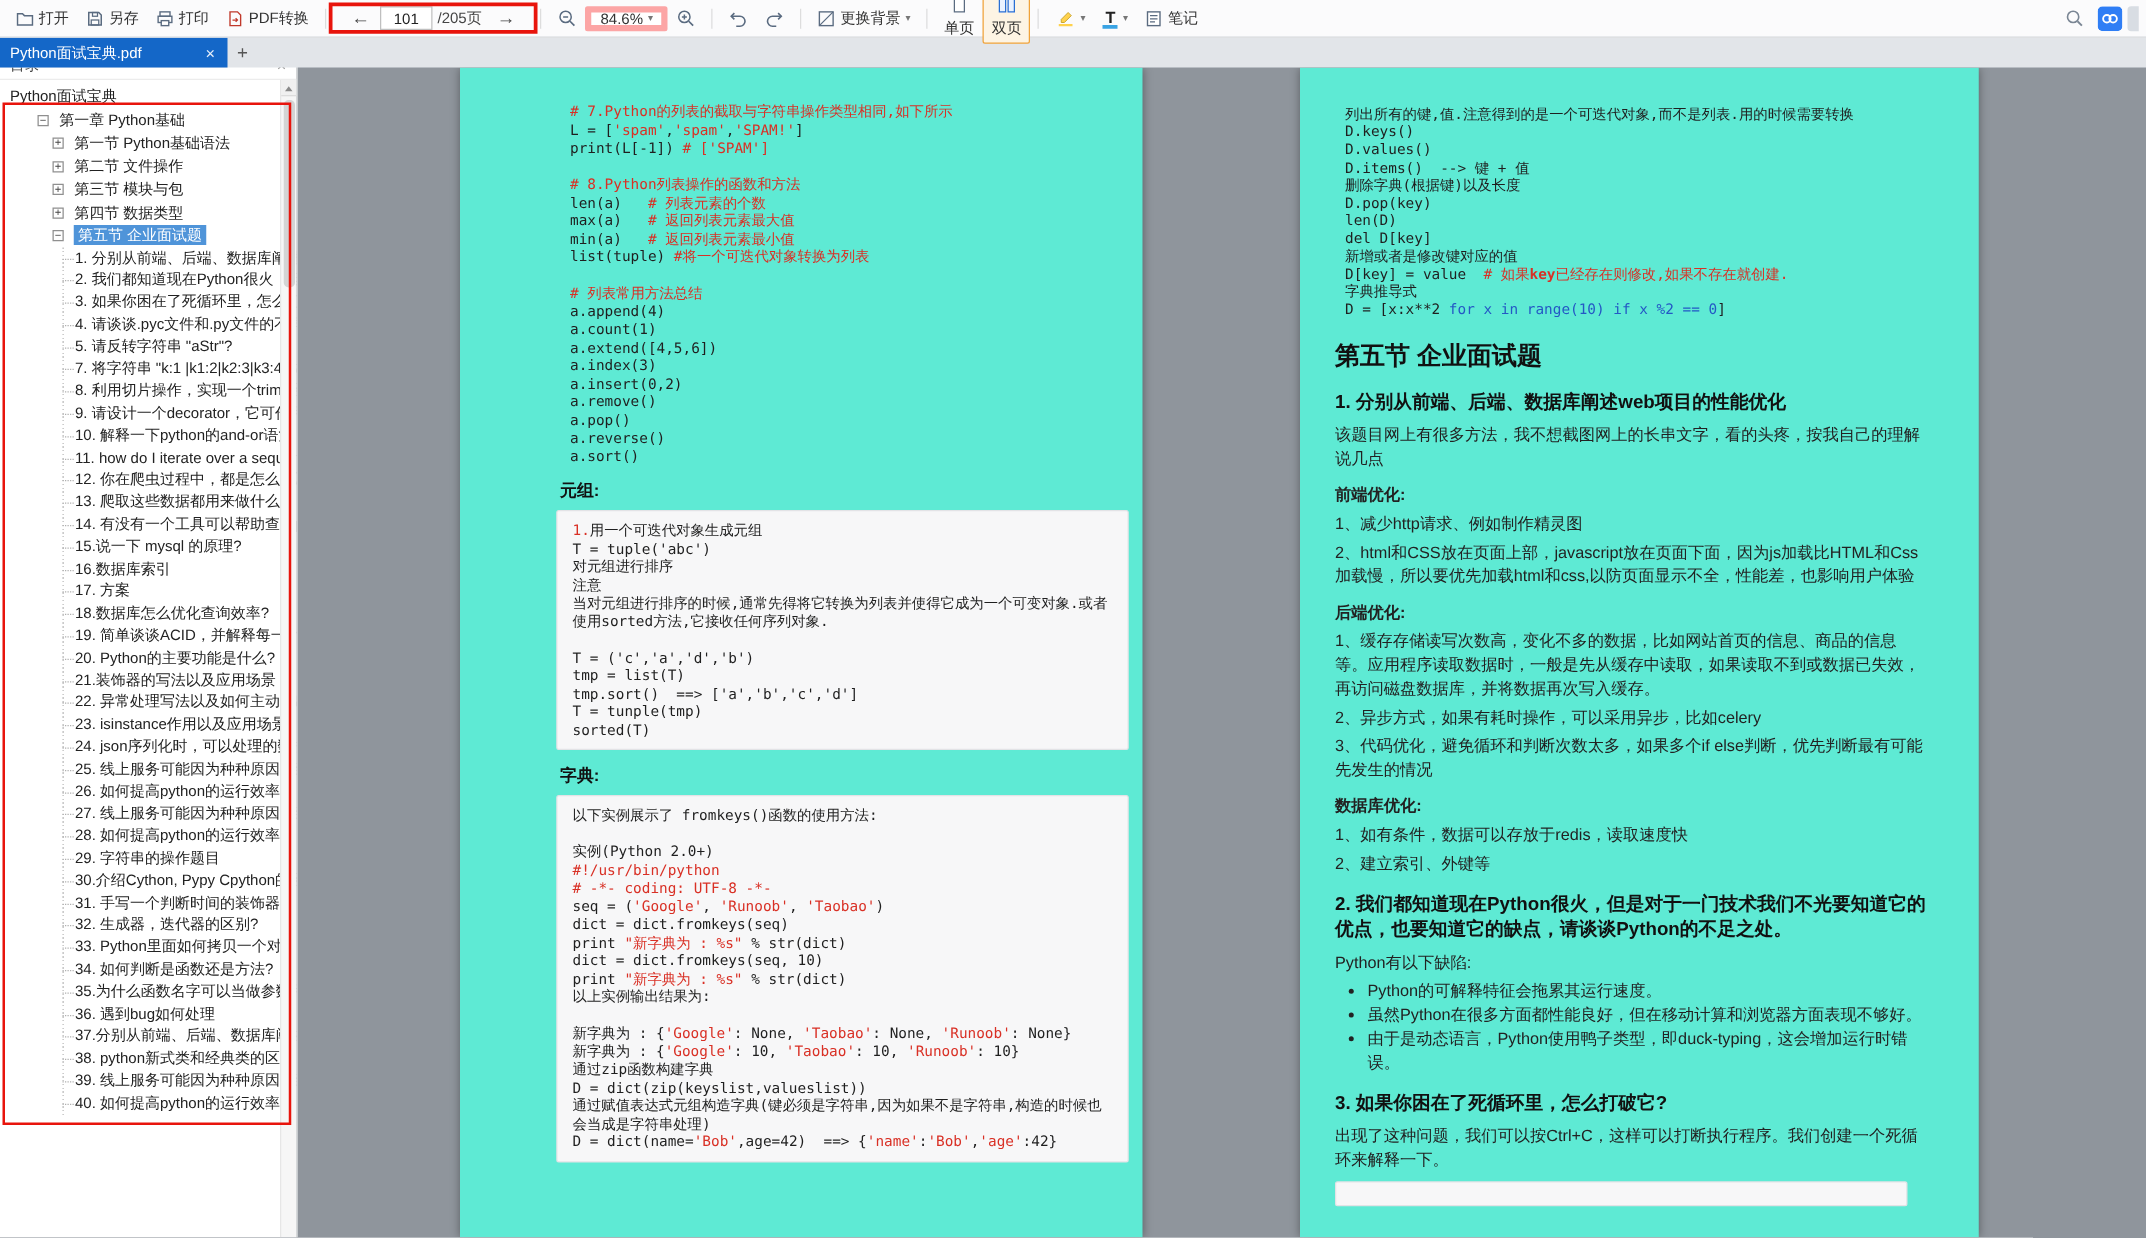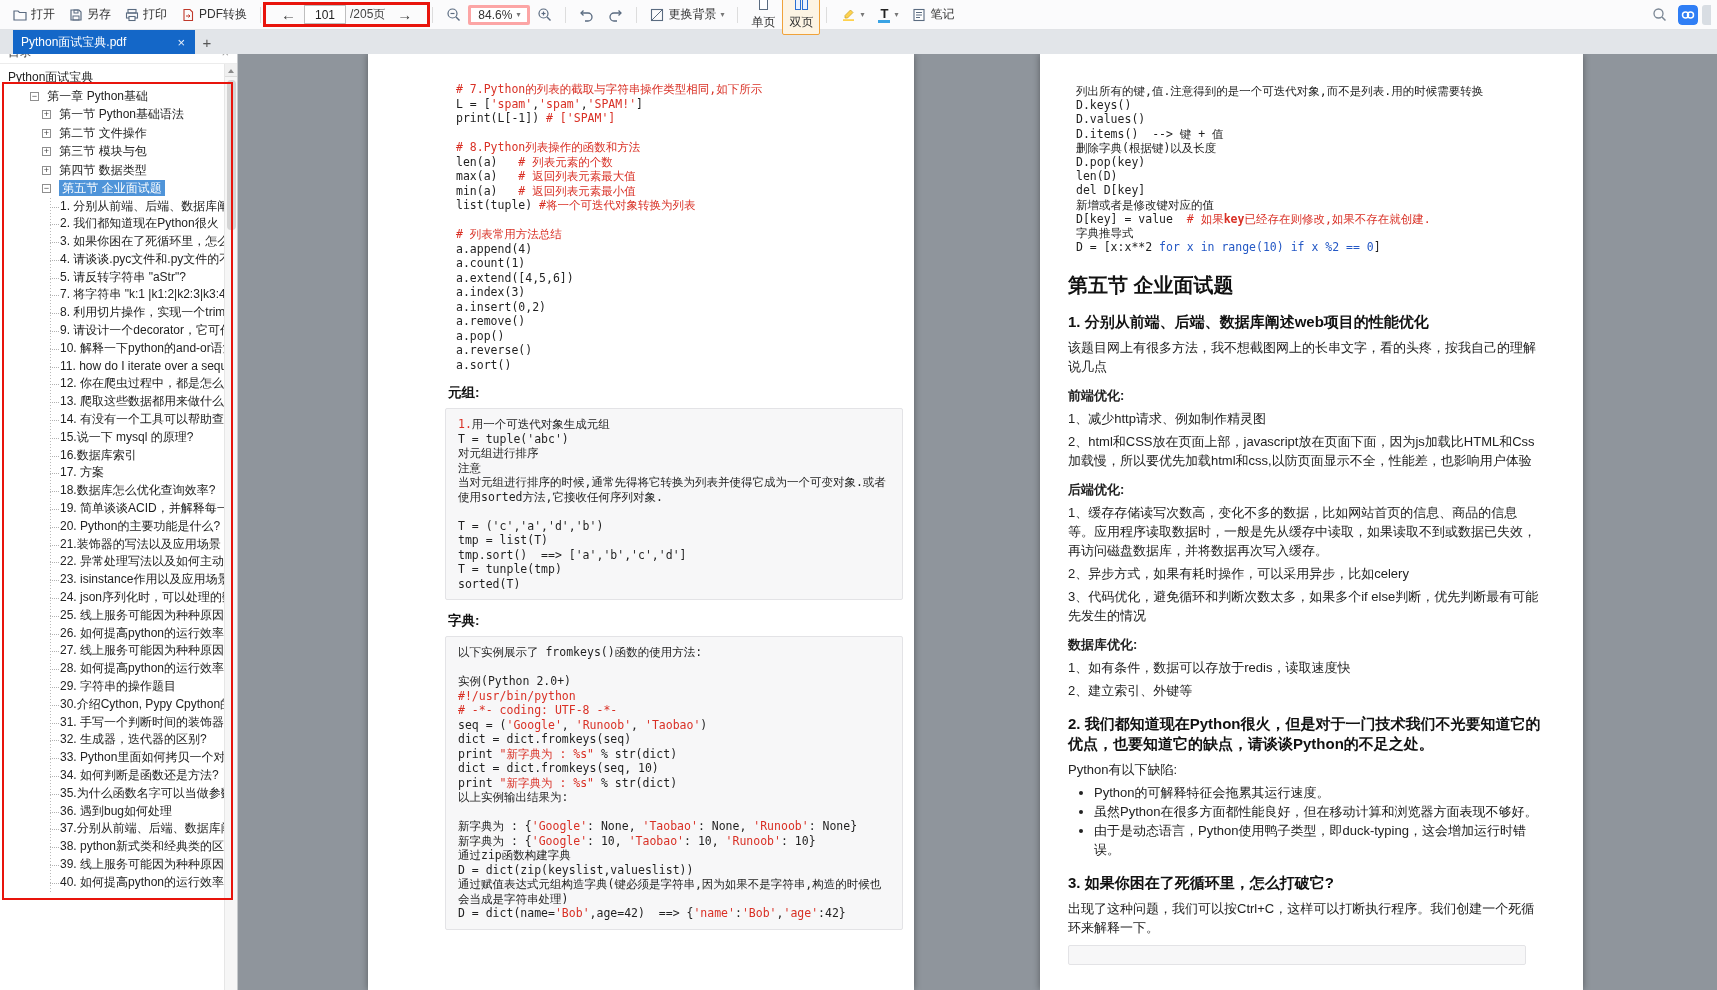--- a/index.html
+++ b/index.html
@@ -10,37 +10,37 @@
   
   .toolbar { position:absolute; top:0; left:0; width:100%; height:30px; background:#fbfbfc;
              border-bottom:1px solid #e1e3e6; display:flex; align-items:center; padding:0 6px; z-index:20; }
   .tb-btn { display:flex; align-items:center; gap:4px; padding:3px 7px; background:transparent; border:none;
             font-size:12px; color:#333; border-radius:3px; cursor:pointer; font-family:inherit; white-space:nowrap; }
   .sep { width:1px; height:16px; background:#ddd; margin:0 6px; flex:0 0 auto; }
   .nav-group { position:relative; display:flex; align-items:center; padding:0 6px; }
   .nav-arrow { background:none; border:none; font-size:15px; color:#444; padding:0 8px; cursor:pointer; }
   .page-input { width:42px; height:19px; border:1px solid #bfbfbf; text-align:center; font-size:12px; color:#222; background:#fff; }
   .page-total { margin:0 4px; color:#444; }
-  .zoom-select { display:flex; align-items:center; gap:4px; border:3px solid #fca5a5; background:#fff;
+  .zoom-select { display:flex; align-items:center; gap:4px; border:5px solid #fca5a5; background:#fff;
                  height:20px; padding:0 7px; border-radius:2px; cursor:pointer; }
   .caret { font-size:8px; color:#777; line-height:1; }
   .mode-btn { display:flex; align-items:center; gap:4px; padding:3px 6px; border:1px solid transparent; background:none;
               font-size:12px; color:#333; cursor:pointer; font-family:Liberation Serif, serif;flex-direction:column; }
   .mode-active { border:1px solid #f0a23a; background:#fdf4e4; border-radius:2px; }
   .pg-icon { display:inline-block; width:9px; height:12px; border:1px solid #5a6b80; background:#fff; }
   .pg-icon2 { display:inline-flex; gap:1px; }
   .pg-icon2 i { display:inline-block; width:6px; height:12px; border:1px solid #2a6fd3; background:#eaf2ff; }
   .tt-glyph { font-size:13px; font-weight:bold; color:#222; border-bottom:3px solid #39a3e4; padding:0 2px; line-height:13px; }
   .tb-spacer { flex:1; }
   .promo-icon { width:20px; height:20px; border-radius:4px; overflow:hidden; margin:0 4px; cursor:pointer; }
   .partial-icon { width:9px; height:20px; background:#d8dde3; border-radius:3px 0 0 3px; }
 
   
   .tabbar { position:absolute; top:30px; left:0; width:100%; height:24px; background:#e2e5e9;
-            display:flex; align-items:flex-end; z-index:19;padding-left:13px; }
+            display:flex; align-items:flex-end; z-index:19; }
   .tab-active { width:182px; height:24px; background:#1467c8; color:#fff; display:flex; align-items:center;
                 padding:0 8px; font-size:12px; cursor:pointer; }
   .tab-label { flex:1; white-space:nowrap; overflow:hidden; }
   .tab-close { color:#e8f0fb; font-size:13px; padding:0 2px; cursor:pointer; }
   .tab-add { width:24px; height:24px; display:flex; align-items:center; justify-content:center;
              color:#555; font-size:15px; cursor:pointer; }
 
   
   .sidebar { position:absolute; top:42px; left:0; width:238px; bottom:0; background:#fff;
              border-right:1px solid #c6c9cc; z-index:10; }
@@ -62,21 +62,21 @@
   .t-label { color:#222; }
   .t-selected .t-label { background:#4f94d9; color:#fff; padding:1px 3px; }
   .tree-scrollbar { position:absolute; top:0; right:0; width:13px; height:100%; background:#f6f6f6; border-left:1px solid #e6e6e6; }
   .scroll-up { width:13px; height:13px; background:#f0f0f0; border-bottom:1px solid #dcdcdc; position:relative; cursor:pointer; }
   .scroll-up::after { content:""; position:absolute; left:3px; top:5px; border-left:3px solid transparent;
                       border-right:3px solid transparent; border-bottom:4px solid #8a8a8a; }
   .scroll-thumb { position:absolute; top:16px; left:2px; width:9px; height:150px; background:#d4d4d4; border-radius:4px; cursor:pointer; }
 
   
   .content { position:absolute; top:54px; left:238px; right:0; bottom:0; background:#8f959c; overflow:hidden; }
-  .page { position:absolute; top:0; height:936px; background:#ffffff; box-shadow:0 0 7px rgba(0,0,0,.38); overflow:hidden; }
+  .page { position:absolute; top:0; height:936px; background:#5eead4; box-shadow:0 0 7px rgba(0,0,0,.38); overflow:hidden; }
   .page-left { left:130px; width:546px; padding:28px 26px 0 80px; }
   .page-right { left:802px; width:543px; padding:30px 40px 0 28px; }
 
   .code { font-family:"DejaVu Sans Mono","Liberation Mono",monospace; font-size:11.5px; line-height:14.5px; color:#1f1f1f; }
   .page-right .code-top { line-height:14.2px; margin-left:8px; }
   .page-left .code-top { margin-left:8px; }
   .cl { min-height:14px; white-space:pre-wrap; }
   .seg-k { color:#1f1f1f; }
   .seg-r { color:#d93025; }
   .seg-rb { color:#d93025; font-weight:bold; }

